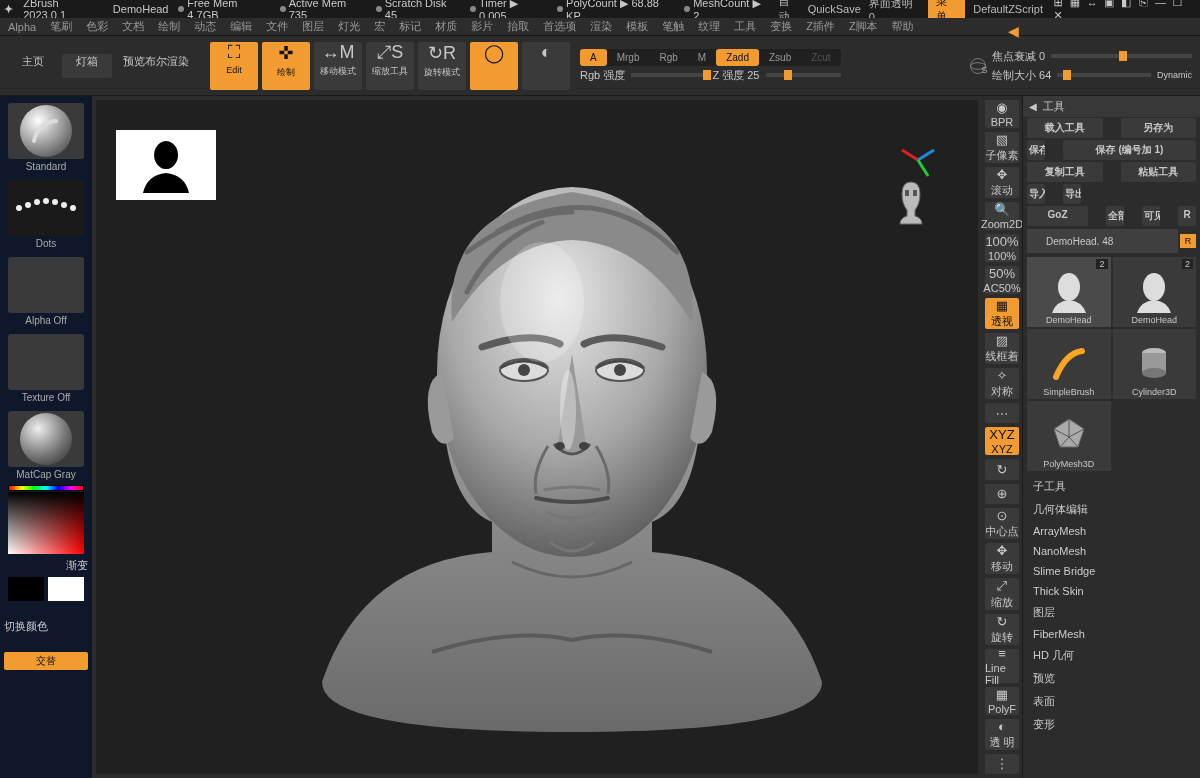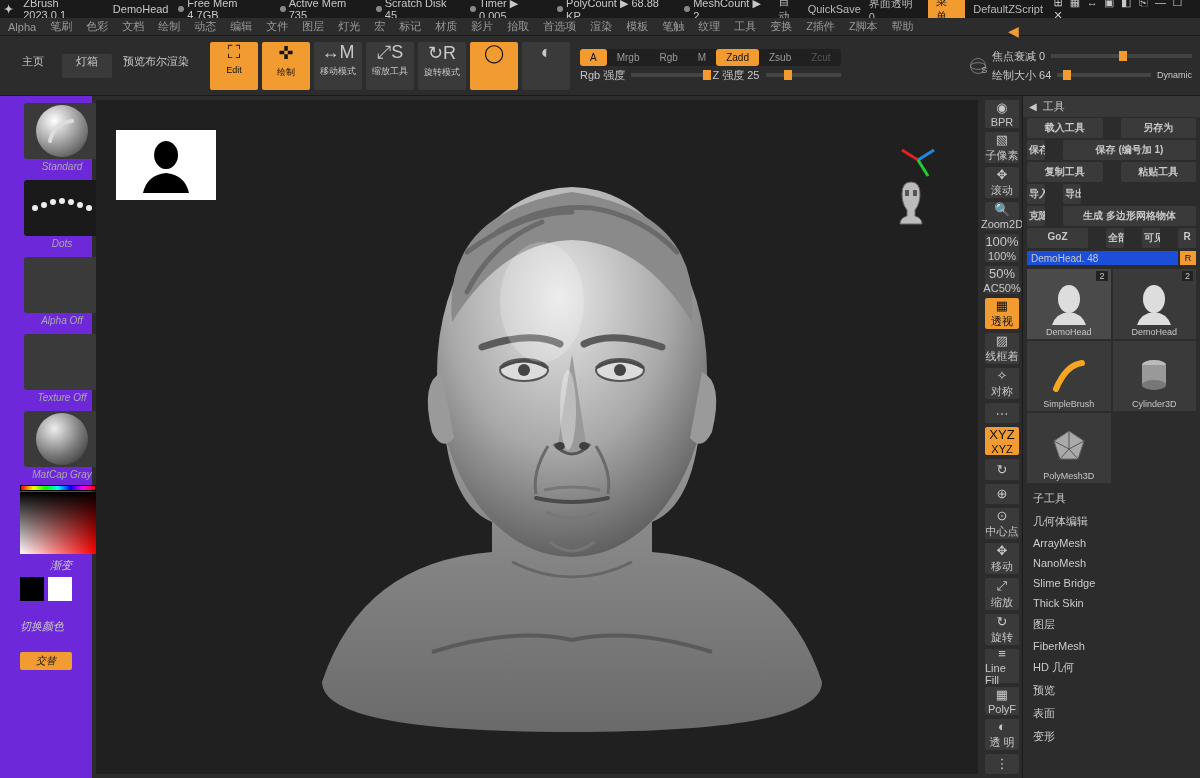--- a/index.html
+++ b/index.html
@@ -34,21 +34,21 @@
 .sliders { display:flex; flex-direction:column; gap:4px; min-width:200px;}
 .slider-row { display:flex; align-items:center; gap:6px; font-size:10px; color:#aaa;}
 .slider-row .bar { flex:1; height:4px; background:#444; position:relative;}
 .slider-row .knob { position:absolute; width:8px; height:10px; background:#f29b30; top:-3px; }
 .wheel { width:20px; height:36px; display:flex; align-items:center; justify-content:center;}
 .wheel svg{width:22px;height:22px;}
 
 .content { position:absolute; top:96px; left:0; right:0; bottom:0; display:flex; }
 
 
-.left-col { width:92px; background:#6d28d9; display:flex; flex-direction:column; gap:2px; padding:4px 20px;font-style:italic; }
+.left-col { width:92px; background:#0f172a; display:flex; flex-direction:column; gap:2px; padding:4px 4px; }
 .palette-cell { width:84px; display:flex; flex-direction:column; align-items:center; gap:2px; padding:3px 0;}
 .palette-cell .swatch { width:76px; height:56px; background:#3a3a3a; border-radius:3px; display:flex; align-items:center; justify-content:center; position:relative; overflow:hidden;}
 .palette-cell .cap { font-size:10px; color:#aaa; }
 .sphere{width:52px;height:52px;border-radius:50%;background:radial-gradient(circle at 35% 30%,#eee,#777 55%,#222);}
 .dots-brush{display:flex;gap:3px;align-items:flex-end;}
 .dots-brush i{width:6px;height:6px;background:#eee;border-radius:50%;}
 .color-picker{width:76px;height:62px;background:linear-gradient(to bottom,#000,rgba(0,0,0,0)),linear-gradient(to right,#fff,#f00);position:relative;}
 .hue-bar{width:76px;height:10px;background:linear-gradient(to right,#f00,#ff0,#0f0,#0ff,#00f,#f0f,#f00);}
 .bw-sw{display:flex;gap:4px;}
 .bw-sw div{width:36px;height:24px;}
@@ -79,21 +79,21 @@
 .btn-row .b.sm{flex:0 0 18px;}
 .slot-grid{display:grid;grid-template-columns:1fr 1fr;gap:2px;padding:2px 4px;}
 .slot{height:70px;background:#3a3a3a;display:flex;flex-direction:column;align-items:center;justify-content:flex-end;position:relative;padding-bottom:2px;}
 .slot .num{position:absolute;top:2px;right:3px;font-size:9px;background:#222;padding:0 3px;}
 .slot .nm{font-size:9px;}
 .slot.sel{background:#4a4a4a;}
 .slot svg{width:46px;height:46px;}
 .section-list{display:flex;flex-direction:column;padding:2px 0;}
 .section-list .sec{padding:4px 10px;font-size:11px;color:#ccc;}
 .thin-row{display:flex;align-items:center;padding:2px 4px;gap:2px;}
-.thin-row .bar{flex:1;height:14px;background:#1d4ed8;display:flex;align-items:center;padding:0 4px;font-size:10px;}
+.thin-row .bar{flex:1;height:24px;background:#404040;display:flex;align-items:center;padding:0 19px;font-size:10px;}
 .thin-row .sq{width:16px;height:14px;background:#f29b30;color:#111;display:flex;align-items:center;justify-content:center;font-size:9px;}
 
 </style>
 </head>
 <body>
 
 <div class="status-bar">
   <span class="logo">✦</span>
   <span>ZBrush 2023.0.1</span>
   <span>DemoHead</span>
@@ -480,24 +480,20 @@
         </div>
         <div class="btn-row">
           <div class="b">复制工具</div>
           <div class="b">粘贴工具</div>
         </div>
         <div class="btn-row">
           <div class="b sm">导入</div>
           <div class="b sm">导出</div>
         </div>
         <div class="btn-row">
-          <div class="b sm">克隆</div>
-          <div class="b">生成 多边形网格物体</div>
-        </div>
-        <div class="btn-row">
           <div class="b">GoZ</div>
           <div class="b sm">全部</div>
           <div class="b sm">可见</div>
           <div class="b sm">R</div>
         </div>
       </div>
     <div class="thin-row">
       <div class="bar">DemoHead. 48</div>
       <div class="sq">R</div>
     </div>

